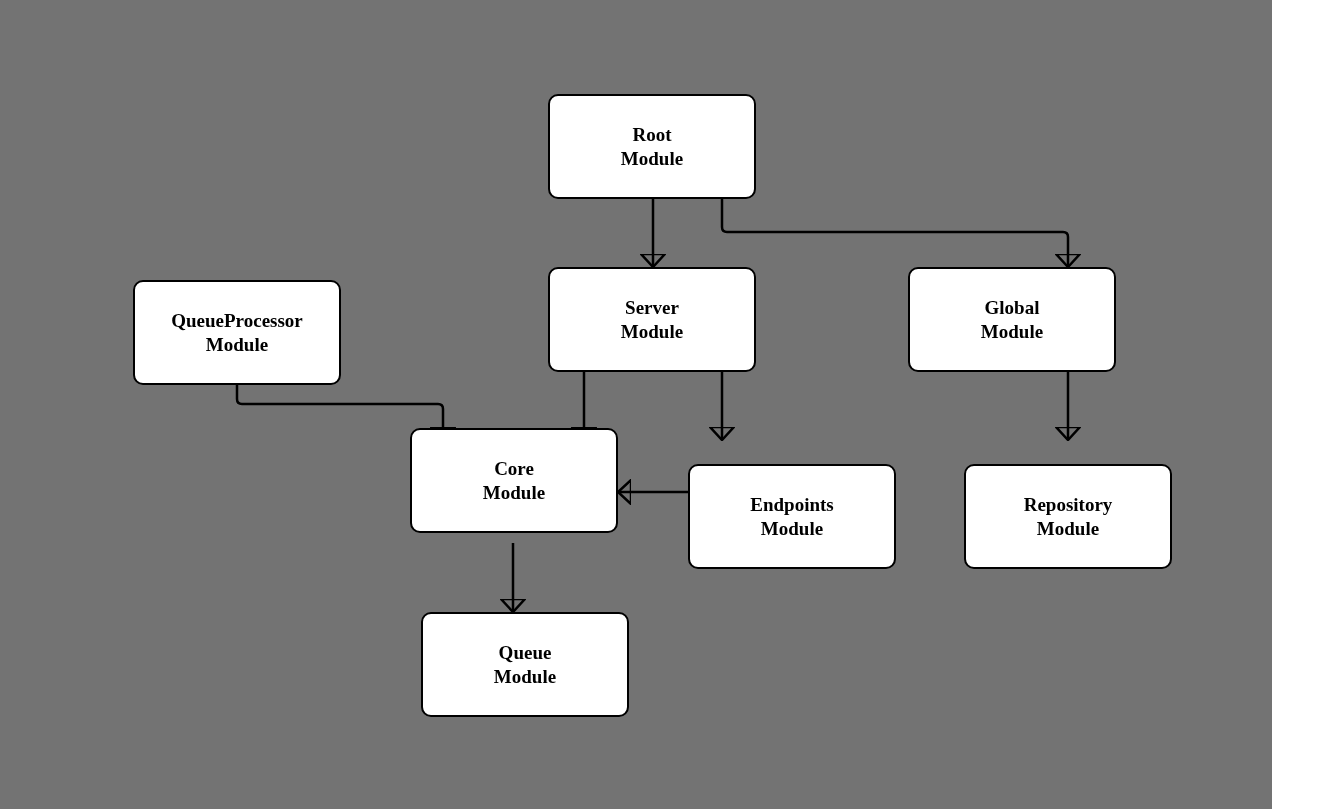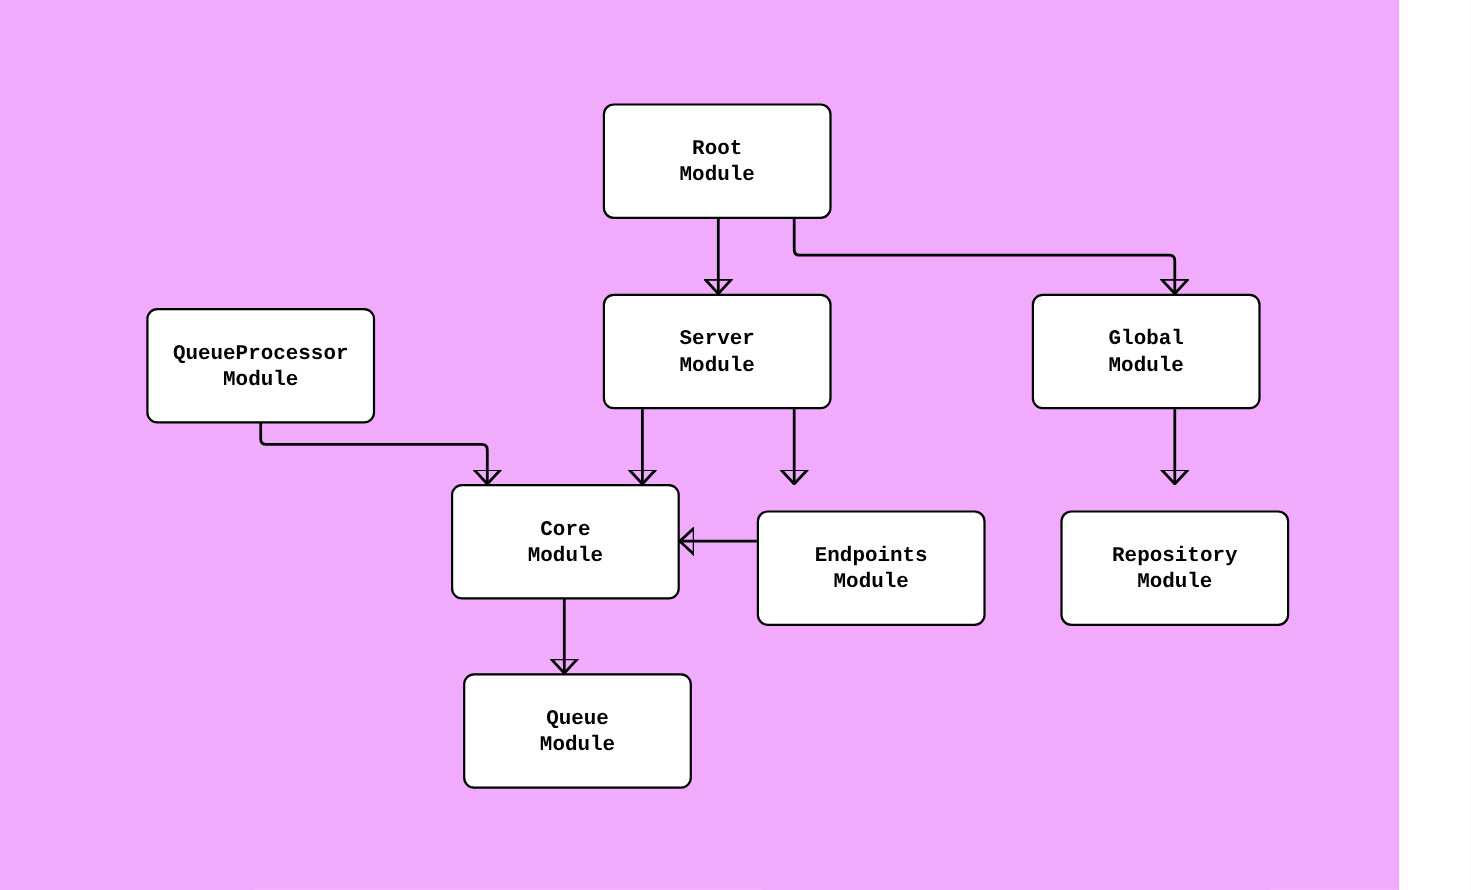--- a/index.html
+++ b/index.html
@@ -4,23 +4,23 @@
 <style>
   html, body {
     margin: 0;
     padding: 0;
     background: #ffffff;
   }
   #canvas {
     position: relative;
     width: 1272px;
     height: 809px;
-    background: #f0abfc;
+    background: #737373;
     overflow: hidden;
-    font-family: Liberation Mono, monospace;
+    font-family: Liberation Serif, serif;
   }
   #edges-svg {
     position: absolute;
     left: 0;
     top: 0;
     width: 1337px;
     height: 809px;
   }
   #edges-svg path {
     fill: none;
@@ -43,22 +43,22 @@
     font-size: 19px;
     line-height: 24px;
     font-weight: bold;
     color: #000000;
     text-align: center;
     white-space: pre-line;
   }
   .node-root          { left: 548px; top: 94px;  }
   .node-queueprocessor{ left: 133px; top: 280px; }
   .node-server        { left: 548px; top: 267px; }
-  .node-global        { left: 938px; top: 267px; }
-  .node-core          { left: 410px; top: 440px; }
+  .node-global        { left: 908px; top: 267px; }
+  .node-core          { left: 410px; top: 428px; }
   .node-endpoints     { left: 688px; top: 464px; }
   .node-repository    { left: 964px; top: 464px; }
   .node-queue         { left: 411px; top: 612px; margin-left: 10px; }
 </style>
 </head>
 <body>
 
 <div id="canvas">
 
   <svg id="edges-svg" viewBox="0 0 1337 809" xmlns="http://www.w3.org/2000/svg">

